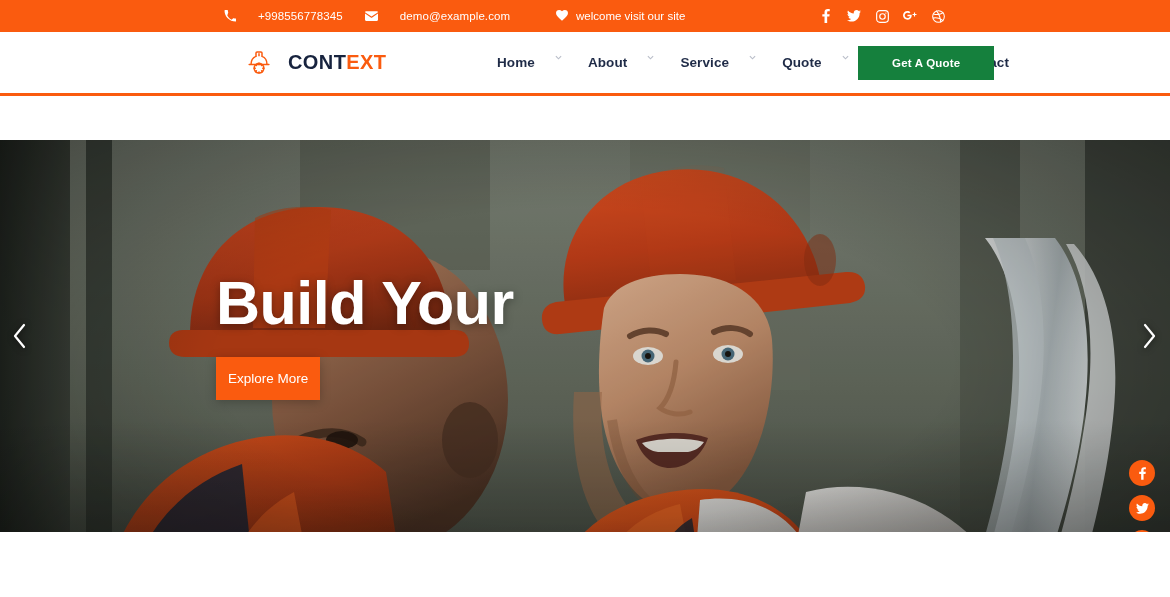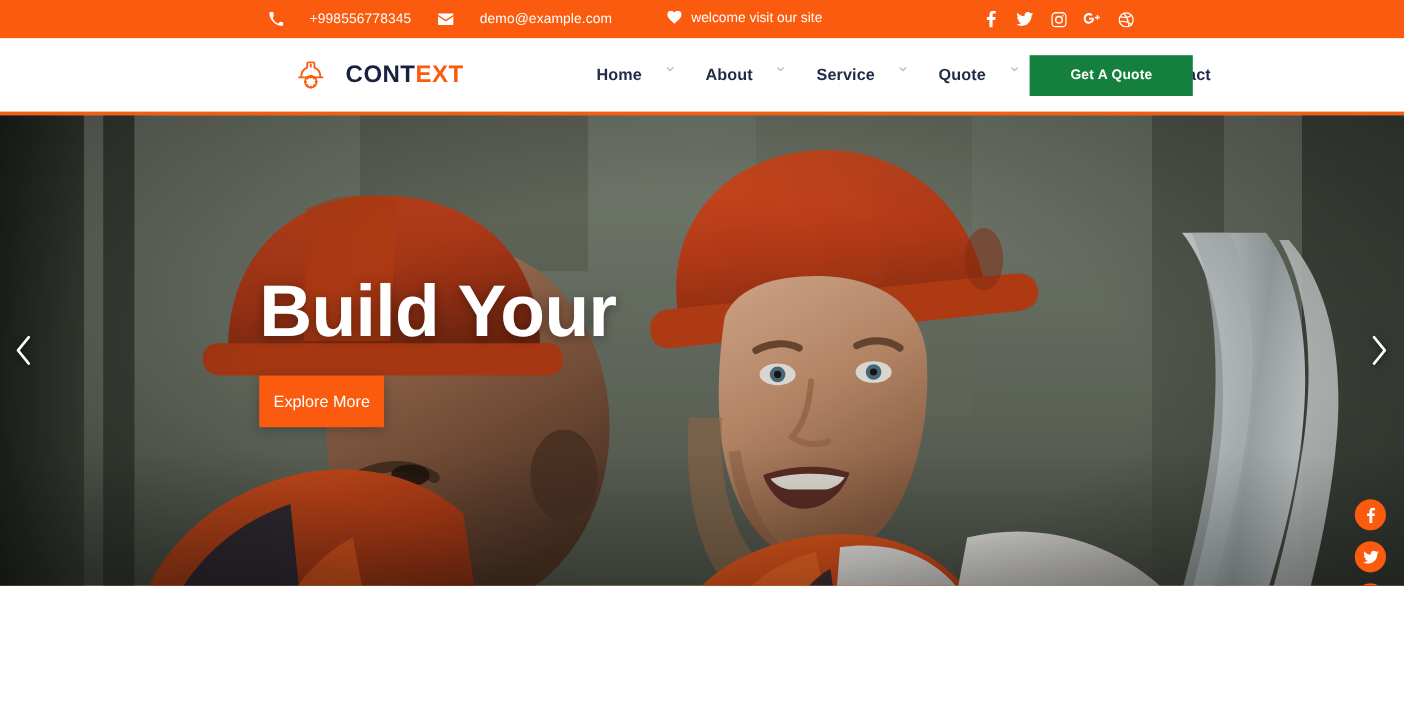--- a/index.html
+++ b/index.html
@@ -56,20 +56,21 @@
     letter-spacing:.2px;
     cursor:pointer;
   }
 
   
   .hero{
     position:relative;
     width:1170px; height:392px;
     overflow:hidden;
     background:#a16207;
+    margin-top:44px;
   }
   .hero-photo{ position:absolute; inset:0; }
   .hero-photo svg{ display:block; width:1170px; height:500px; }
 
   .hero-content{
     position:absolute; left:216px; top:0;
     width:720px; height:100%;
     display:flex; flex-direction:column; justify-content:center;
     z-index:4;
   }

